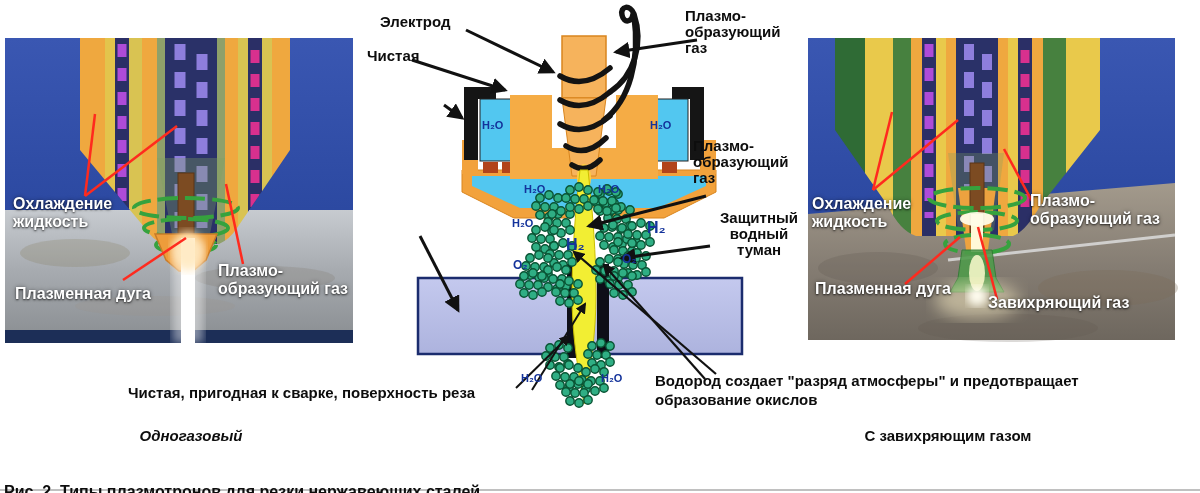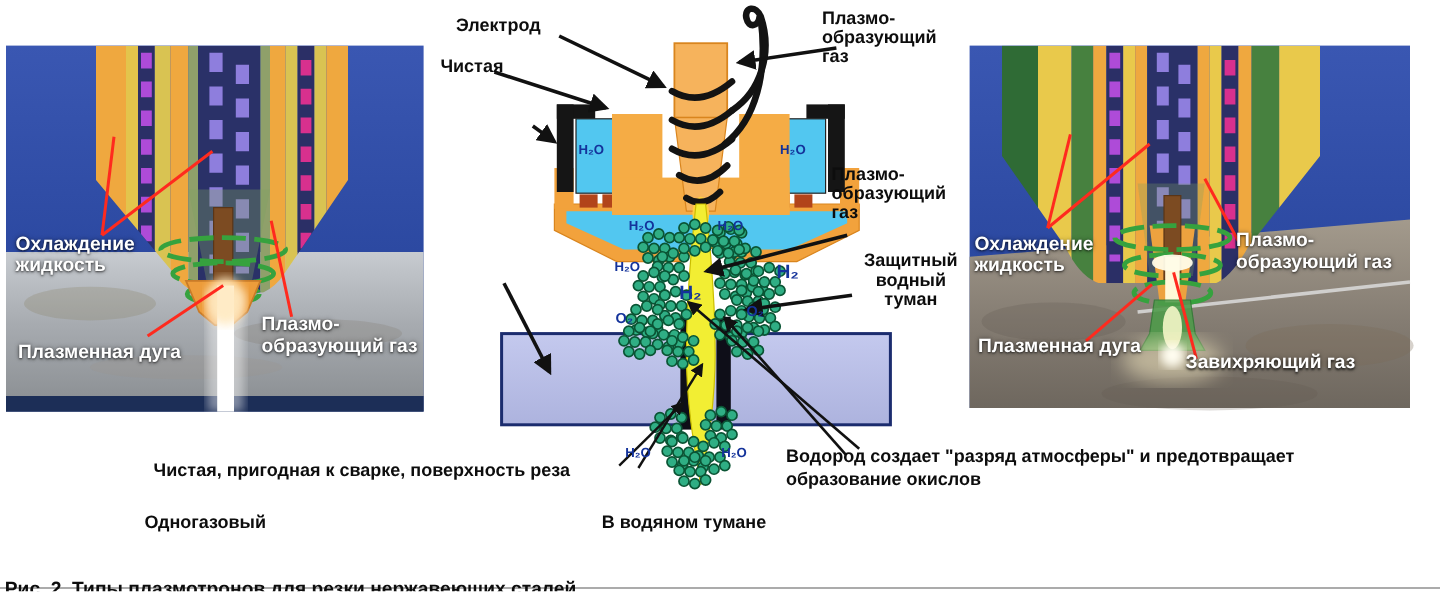--- a/index.html
+++ b/index.html
@@ -284,18 +284,18 @@
 <div class="chem chem-s" style="left:521px;top:372px;">H₂O</div>
 <div class="chem chem-s" style="left:601px;top:372px;">H₂O</div>
 
 <div class="lbl white" style="left:812px;top:195px;">Охлаждение
 жидкость</div>
 <div class="lbl white" style="left:1030px;top:192px;">Плазмо-
 образующий газ</div>
 <div class="lbl white" style="left:815px;top:280px;">Плазменная дуга</div>
 <div class="lbl white" style="left:988px;top:294px;">Завихряющий газ</div>
 
-<div class="lbl cap" style="left:96px;top:427px;width:150px;">Одногазовый</div>
-<div class="lbl cap" style="left:495px;top:427px;width:150px;">В водяном тумане</div>
+<div class="lbl cap" style="left:116px;top:427px;width:150px;font-style:italic;">Одногазовый</div>
+<div class="lbl cap" style="left:858px;top:427px;width:180px;">С завихряющим газом</div>
 
 <div class="lbl fig-cap" style="left:4px;top:461px;">Рис. 2. Типы плазмотронов для резки нержавеющих сталей</div>
 
 </div>
 
 </body></html>

